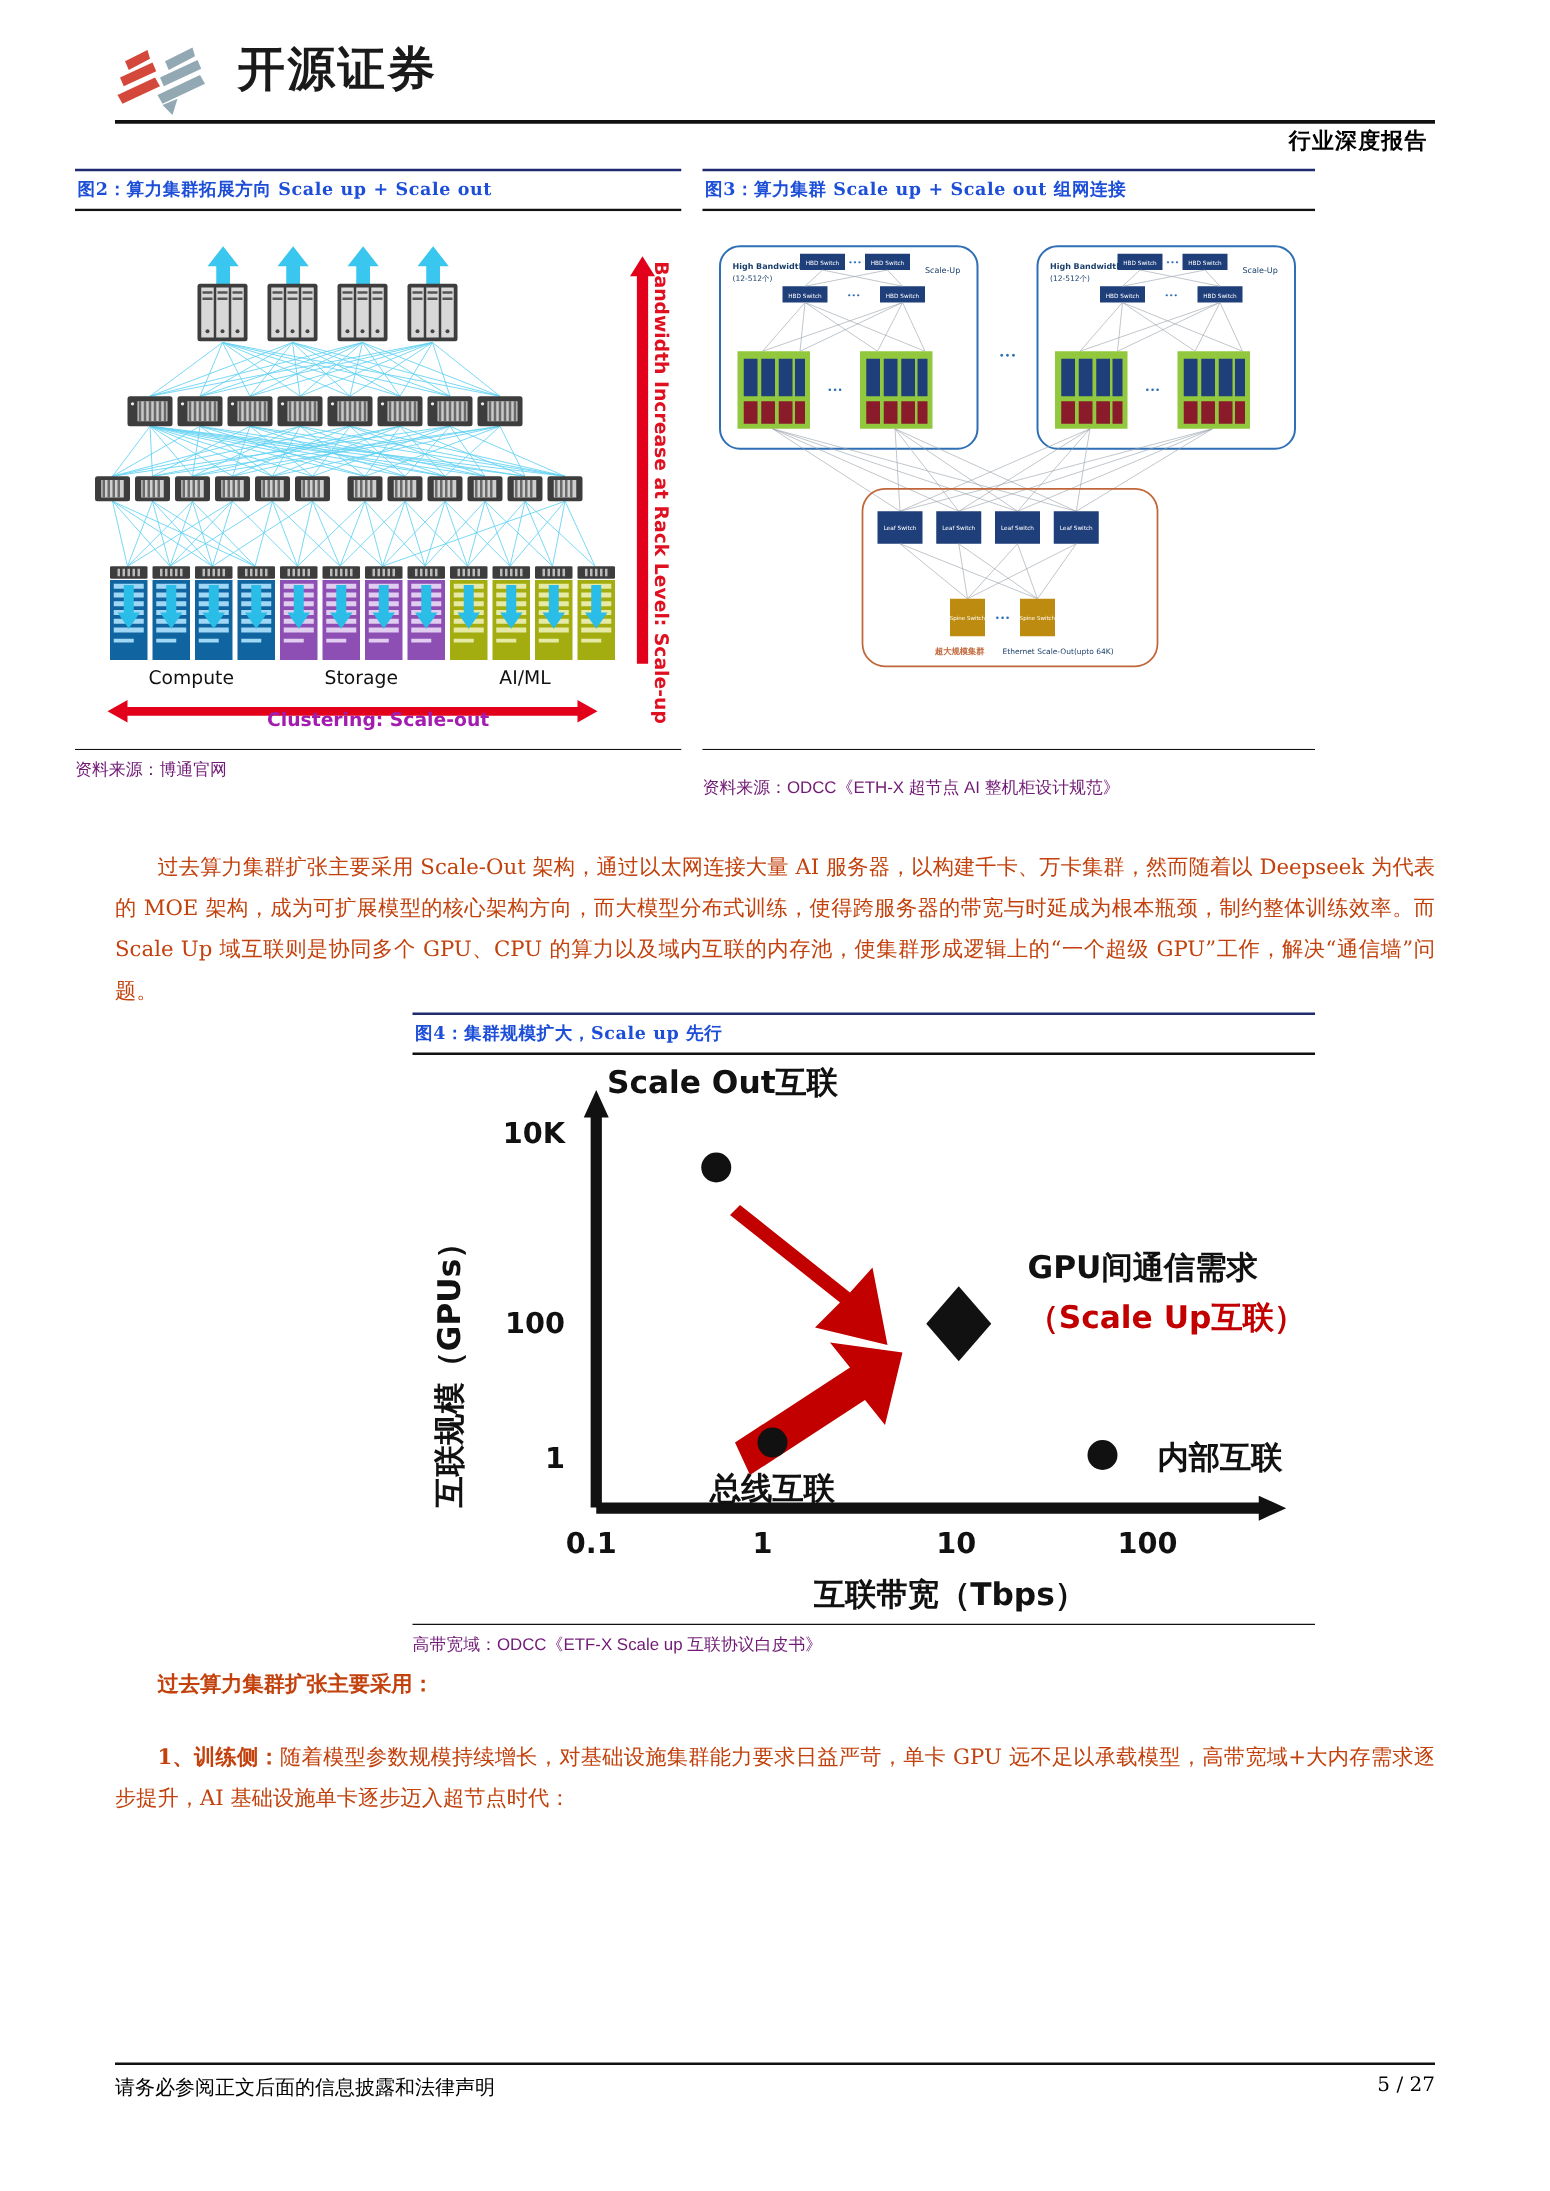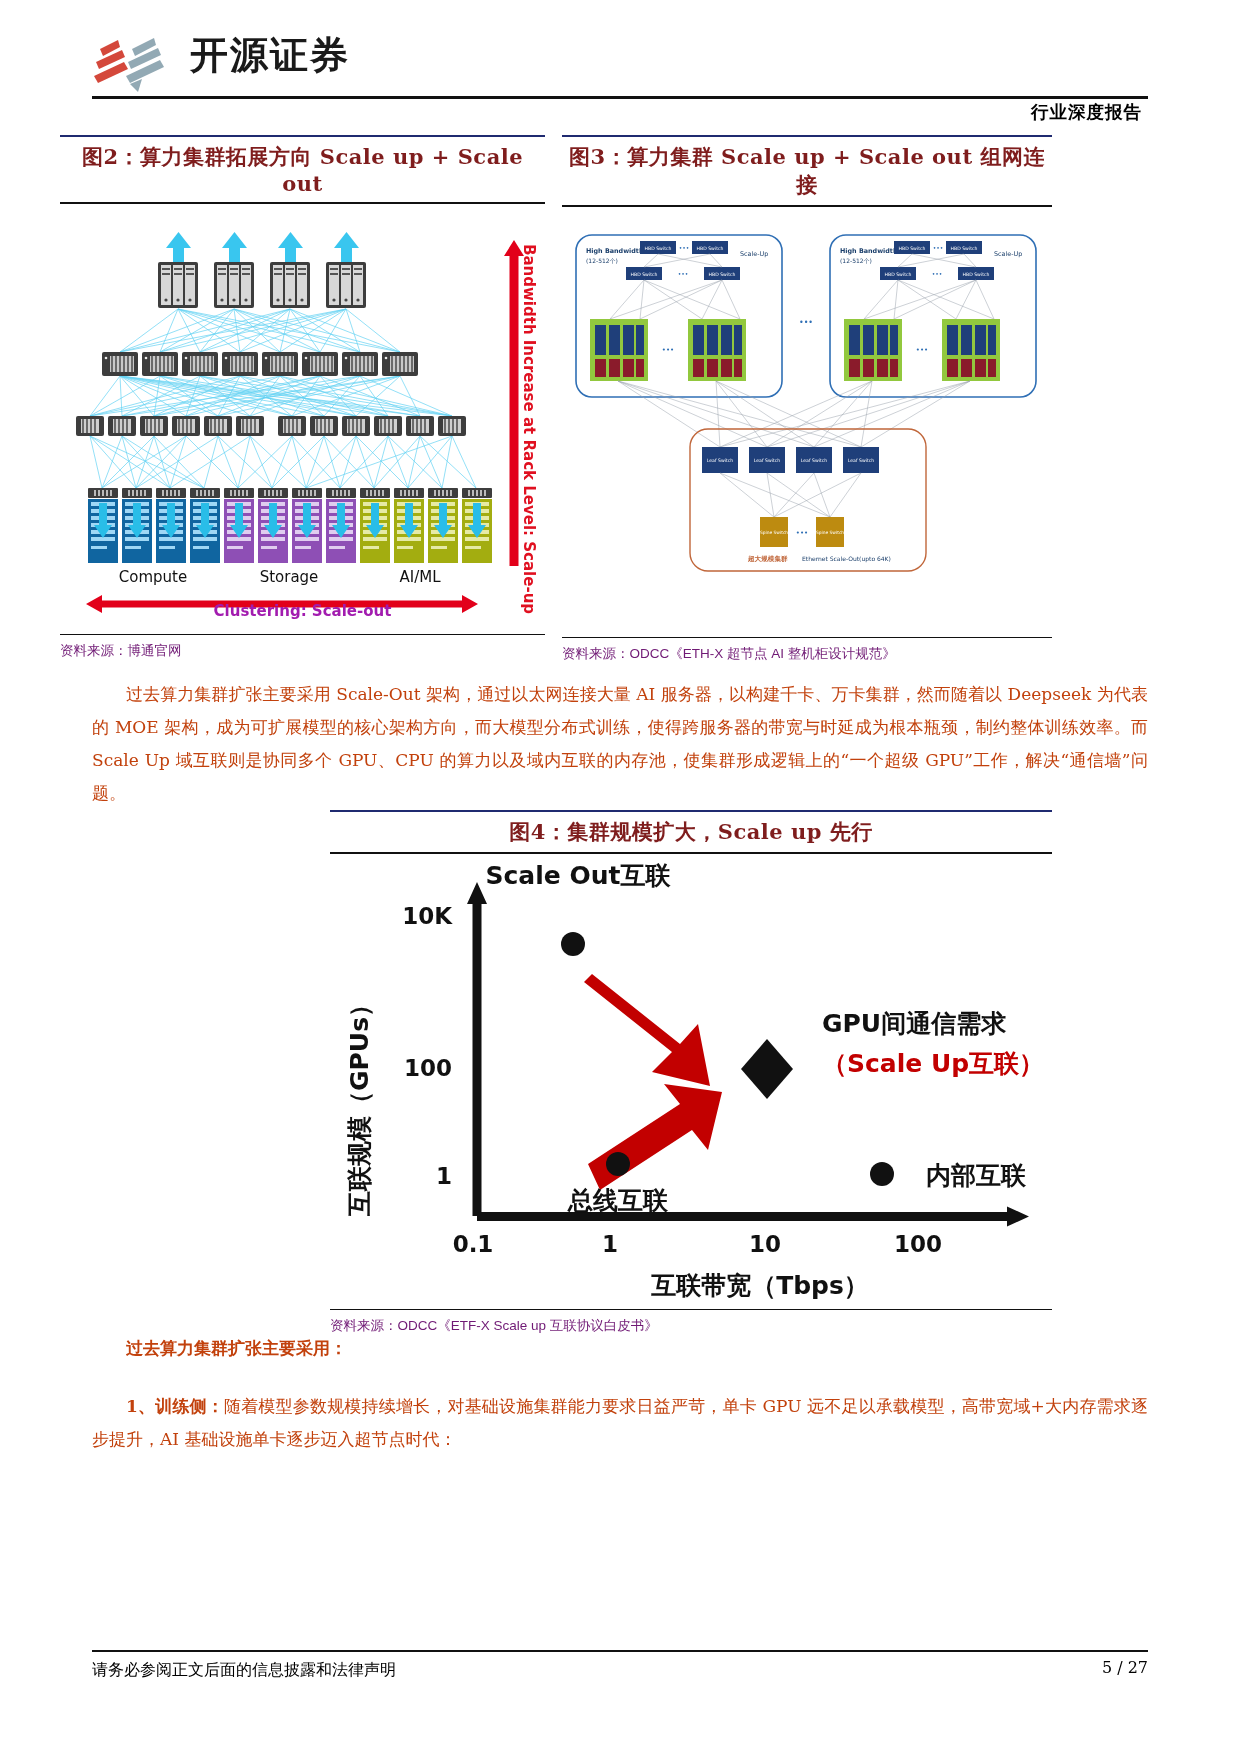--- a/index.html
+++ b/index.html
@@ -16,22 +16,22 @@
   
   .logo{position:absolute; left:90px; top:28px; width:340px; height:72px;}
   .logo-mark{position:absolute; left:0; top:4px; width:86px; height:64px;}
   .logo-text{position:absolute; left:100px; top:2px; font-family:"DejaVu Sans",sans-serif;
              font-size:38px; font-weight:bold; letter-spacing:2px; color:#1a1a1a;}
   .hdr-title{position:absolute; right:98px; top:100px; font-size:17.5px; font-weight:bold;
              font-family:"DejaVu Serif", serif; letter-spacing:1px;}
   .hdr-rule{position:absolute; left:92px; top:96px; width:1056px; height:3px; background:#111;}
 
   
-  .fig-title{font-family:"DejaVu Serif",serif; font-weight:bold; font-size:21px;
-             color:#7f1d1d; letter-spacing:.5px;text-align:center;}
+  .fig-title{font-family:"DejaVu Serif",serif; font-weight:bold; font-size:14px;
+             color:#1d4ed8; letter-spacing:.5px;}
   .fig-rule-top{height:2px; background:#1f2a70;}
   .fig-rule-bot{height:1.5px; background:#111;}
   .src{font-family:Liberation Sans, sans-serif; font-size:13.5px; color:#701a75;}
 
   #fig2box{position:absolute; left:60px; top:135px; width:485px;}
   #fig3box{position:absolute; left:562px; top:135px; width:490px;}
   .figcanvas{position:relative; width:100%; overflow:hidden;}
 
   
   #f2{height:430px; background:#fff;}
@@ -1003,21 +1003,21 @@
             <text x="268" y="327" text-anchor="middle" font-family="DejaVu Sans, sans-serif" font-size="4.4" fill="#fff">Spine Switch</text>
           <text x="240" y="328" text-anchor="middle" font-family="DejaVu Sans, sans-serif" font-size="7" fill="#2f6fb5">•••</text>
 
           <text x="186" y="354" font-family="DejaVu Sans, sans-serif" font-size="6.6" fill="#c0663a" font-weight="bold">超大规模集群</text>
           <text x="240" y="354" font-family="DejaVu Sans, sans-serif" font-size="6" fill="#1b3f6b">Ethernet Scale-Out(upto 64K)</text>
         </g>
       </svg>
     </div>
 
     <div class="fig-rule-bot"></div>
-    <div class="src" style="padding-top:7px;">资料来源：ODCC《ETH-X 超节点 AI 整机柜设计规范》</div>
+    <div class="src" style="padding-top:7px;margin-top:14px;">资料来源：ODCC《ETH-X 超节点 AI 整机柜设计规范》</div>
   </div>
 
   <div class="para" style="left:92px; top:678px; width:1056px; text-indent:2em;">过去算力集群扩张主要采用 Scale-Out 架构，通过以太网连接大量 AI 服务器，以构建千卡、万卡集群，然而随着以 Deepseek 为代表的 MOE 架构，成为可扩展模型的核心架构方向，而大模型分布式训练，使得跨服务器的带宽与时延成为根本瓶颈，制约整体训练效率。而 Scale Up 域互联则是协同多个 GPU、CPU 的算力以及域内互联的内存池，使集群形成逻辑上的“一个超级 GPU”工作，解决“通信墙”问题。</div>
 
   <div id="fig4box">
     <div class="fig-rule-top"></div>
     <div class="fig-title" style="padding:6px 2px 6px 2px;">图4：集群规模扩大，Scale up 先行</div>
     <div class="fig-rule-bot"></div>
 
     <div id="f4">
@@ -1055,21 +1055,21 @@
 
         <text x="248" y="30" text-anchor="middle" font-family="DejaVu Sans, sans-serif" font-size="25" font-weight="bold" fill="#111">Scale Out互联</text>
         <text x="288" y="355" text-anchor="middle" font-family="DejaVu Sans, sans-serif" font-size="25" font-weight="bold" fill="#111">总线互联</text>
         <text x="596" y="330" font-family="DejaVu Sans, sans-serif" font-size="25" font-weight="bold" fill="#111">内部互联</text>
         <text x="492" y="178" font-family="DejaVu Sans, sans-serif" font-size="25" font-weight="bold" fill="#111">GPU间通信需求</text>
         <text x="492" y="218" font-family="DejaVu Sans, sans-serif" font-size="25" font-weight="bold" fill="#c20000">（Scale Up互联）</text>
       </svg>
     </div>
 
     <div class="fig-rule-bot"></div>
-    <div class="src" style="padding-top:7px;">资料来源：ODCC《ETF-X Scale up 互联协议白皮书》</div>
+    <div class="src" style="padding-top:7px;">高带宽域：ODCC《ETF-X Scale up 互联协议白皮书》</div>
   </div>
 
   <div class="para" style="left:92px; top:1332px; width:1056px; text-indent:2em; font-weight:bold;">过去算力集群扩张主要采用：</div>
 
   <div class="para" style="left:92px; top:1390px; width:1056px;">
     <span style="font-weight:bold; margin-left:2em;">1、训练侧：</span><span>随着模型参数规模持续增长，对基础设施集群能力要求日益严苛，单卡 GPU 远不足以承载模型，高带宽域+大内存需求逐步提升，AI 基础设施单卡逐步迈入超节点时代：</span>
   </div>
 
   <div class="foot-rule"></div>
   <div class="foot-left">请务必参阅正文后面的信息披露和法律声明</div>

